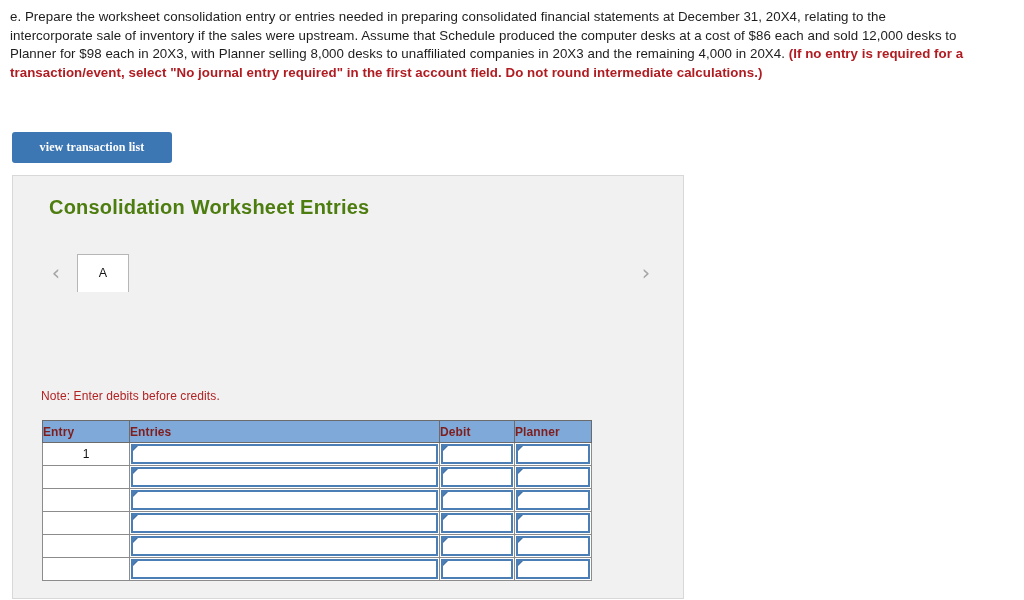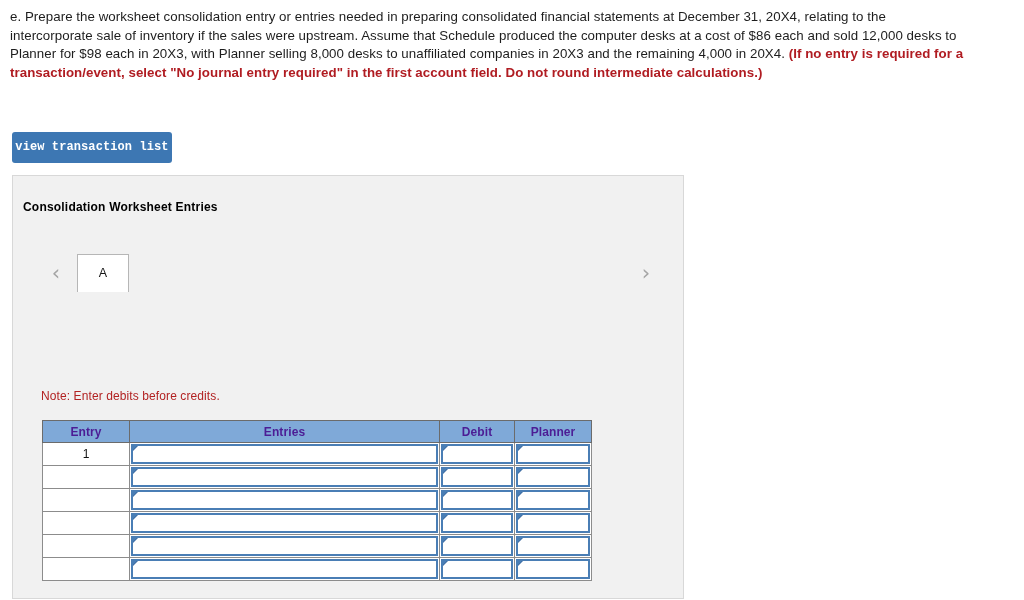--- a/index.html
+++ b/index.html
@@ -37,21 +37,21 @@
   .view-btn {
     position: absolute;
     left: 12px;
     top: 132px;
     width: 160px;
     height: 31px;
     background: #3d77b3;
     border: none;
     border-radius: 3px;
     color: #ffffff;
-    font-family: Liberation Mono, monospace;
+    font-family: Liberation Serif, serif;
     font-size: 12px;
     font-weight: bold;
     letter-spacing: 0.1px;
     cursor: pointer;
     padding: 0;
     text-align: center;
     line-height: 31px;
   }
 
   
@@ -61,27 +61,27 @@
     top: 175px;
     width: 672px;
     height: 424px;
     background: #f1f1f1;
     border: 1px solid #d8d8d8;
     box-sizing: border-box;
   }
 
   .card-title {
     position: absolute;
-    left: 10px;
+    left: 36px;
     top: 19px;
     width: 330px;
-    font-size: 12px;
+    font-size: 20px;
     font-weight: bold;
     line-height: 25px;
-    color: #000000;
+    color: #4d7c0f;
     letter-spacing: 0.2px;
   }
 
   
   .tabstrip {
     position: absolute;
     left: 0;
     top: 78px;
     width: 100%;
     height: 38px;
@@ -157,26 +157,26 @@
     position: absolute;
     left: 29px;
     top: 244px;
     border-collapse: collapse;
     table-layout: fixed;
     font-size: 12px;
   }
   .jtable th {
     background: #7fa9d8;
     border: 1px solid #6b6b6b;
-    color: #4c1d95;
+    color: #7f1d1d;
     font-size: 12px;
     font-weight: bold;
     height: 21px;
     padding: 0;
-    text-align: center;
+    text-align: left;
     letter-spacing: 0.1px;
   }
   .jtable td {
     border: 1px solid #8c8c8c;
     background: #ffffff;
     height: 22px;
     padding: 0;
     vertical-align: middle;
   }
   .col-entry   { width: 87px; }

